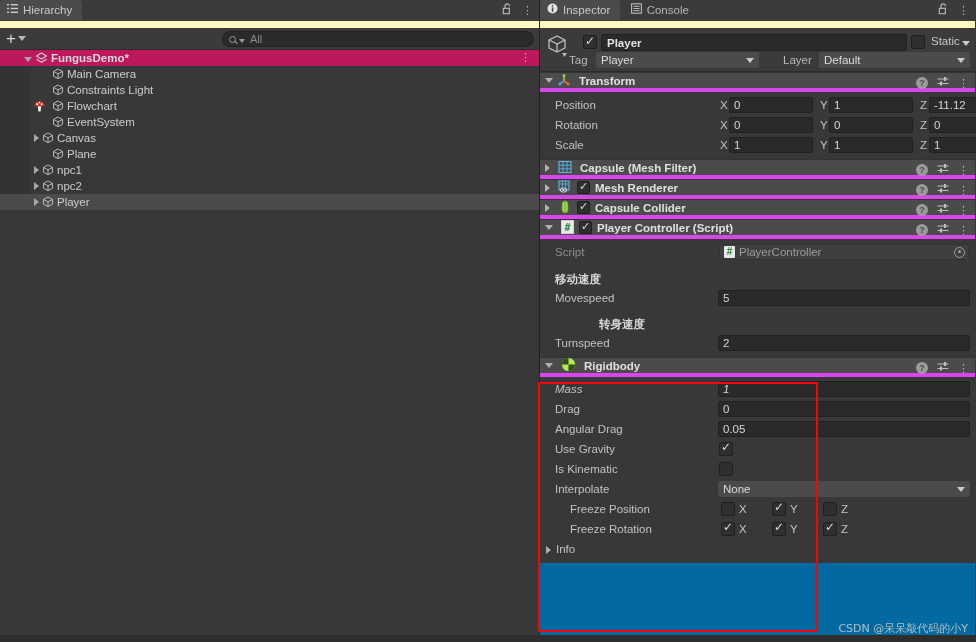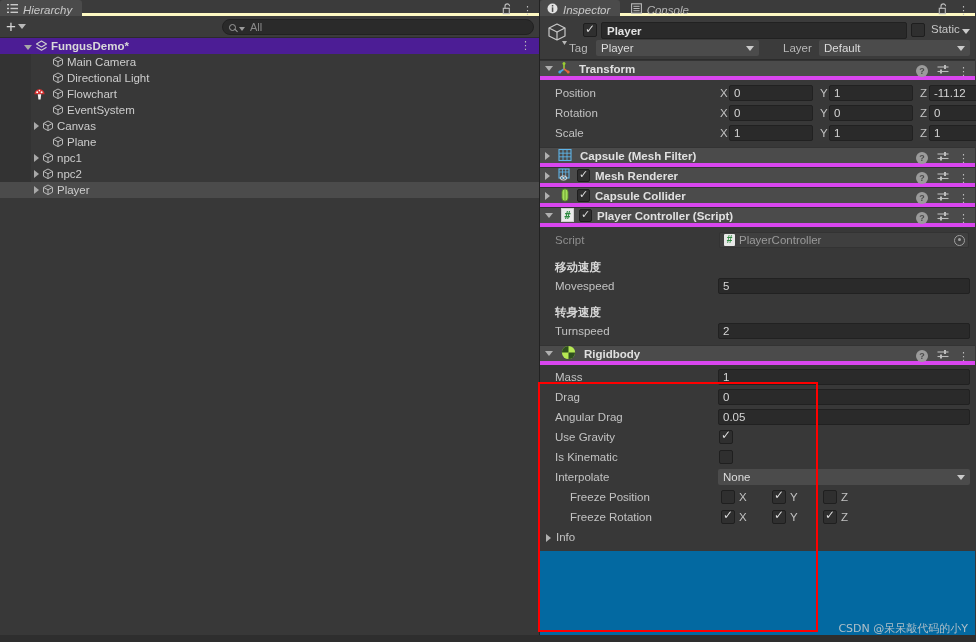--- a/index.html
+++ b/index.html
@@ -13,23 +13,22 @@
   }
   #root { position: relative; width: 976px; height: 642px; }
 
   
   #hierarchy {
     position: absolute; left: 0; top: 0; width: 540px; height: 642px;
     background: #383838;
     border-right: 1px solid #222;
   }
   .tabbar {
-    position: relative; height: 16px; background: #3b3b3b;
-    border-bottom: 3px solid #fef9c3;
-    font-style: italic;
+    position: relative; height: 28px; background: #3b3b3b;
+    border-bottom: 7px solid #fef9c3;
   }
   .tab {
     display: inline-flex; align-items: center; gap: 5px;
     height: 20px; padding: 0 10px 0 7px;
     font-size: 11.5px; color: #c9c9c9;
     background: #4b4b4b;
     border-top-left-radius: 3px; border-top-right-radius: 3px;
   }
   .tab.inactive { background: transparent; color: #b5b5b5; }
   .tabbar .right-icons {
@@ -63,21 +62,21 @@
   .search-glass:after {
     content: ""; position: absolute; right: -3px; bottom: -2px;
     width: 4px; height: 1.4px; background: #9a9a9a; transform: rotate(45deg);
   }
   .h-list { position: relative; background: #383838; }
   .gutter { position: absolute; left: 0; top: 0; width: 31px; bottom: 0; background: #333333; }
   .h-row {
     position: relative; height: 16px; display: flex; align-items: center;
     font-size: 11.5px; color: #cdcdcd; white-space: nowrap;
   }
-  .h-row.sel-scene { background: #4c1d95; }
+  .h-row.sel-scene { background: #be185d; }
   .h-row.sel-obj { background: #4b4b4b; }
   .h-row .fold {
     width: 0; height: 0; flex: none;
     border-top: 4px solid transparent; border-bottom: 4px solid transparent;
     border-left: 5px solid #a8a8a8; margin-right: 3px;
   }
   .h-row .fold.open {
     border-left: 4px solid transparent; border-right: 4px solid transparent;
     border-top: 5px solid #a8a8a8; border-bottom: 0; margin-right: 3px;
     position: relative; top: 1px;
@@ -319,21 +318,21 @@
         <div class="h-row">
           <span style="width: 44px; flex: 0 0 auto;"></span>
           <span class="fold none"></span>
           <span class="cube-ico"><svg width="12" height="12" viewBox="0 0 12 12">
               <g fill="none" stroke="#b9b9b9" stroke-width="1" stroke-linejoin="round">
                 <path d="M6 1 L10.5 3.4 L10.5 8.2 L6 10.6 L1.5 8.2 L1.5 3.4 Z"></path>
                 <path d="M1.5 3.4 L6 5.8 L10.5 3.4"></path>
                 <path d="M6 5.8 L6 10.6"></path>
               </g>
             </svg></span>
-          <span class="label">Directional Light</span>
+          <span class="label">Constraints Light</span>
         </div>
         <div class="h-row">
           <span class="mush-ico"><svg width="13" height="13" viewBox="0 0 13 13">
               <path d="M1.5 6.2 C1.5 3 4 1.2 6.5 1.2 C9 1.2 11.5 3 11.5 6.2 Z" fill="#d32f2f"></path>
               <circle cx="4.2" cy="4.2" r="1" fill="#fff"></circle>
               <circle cx="8.6" cy="4.3" r="1" fill="#fff"></circle>
               <circle cx="6.4" cy="2.6" r="0.8" fill="#fff"></circle>
               <path d="M4.8 6.2 L8.2 6.2 L7.6 11.4 L5.4 11.4 Z" fill="#f0f0f0"></path>
             </svg></span>
           <span style="width: 44px; flex: 0 0 auto;"></span>
@@ -642,21 +641,21 @@
           </div>
           <div style="height: 8px;"></div>
           <div class="prop-row" style="height: 18px;">
             <span class="cn-lbl">移动速度</span>
           </div>
           <div class="prop-row">
             <span class="prop-lbl">Movespeed</span>
             <span class="field" style="left:178px;width:252px;">5</span>
           </div>
           <div style="height: 7px;"></div>
-          <div class="prop-row" style="height: 18px;">
+          <div class="prop-row" style="height: 18px; margin-left: 44px;">
             <span class="cn-lbl">转身速度</span>
           </div>
           <div class="prop-row">
             <span class="prop-lbl">Turnspeed</span>
             <span class="field" style="left:178px;width:252px;">2</span>
           </div>
         </div>
         <div class="comp-head" id="rb-head">
           <span class="fold"></span>
           <span class="ico" style="margin-left: 4px;"><svg width="15" height="15" viewBox="0 0 15 15">
@@ -670,21 +669,21 @@
             <span class="ico"><svg width="12" height="12" viewBox="0 0 12 12">
                 <line x1="0.5" y1="3" x2="11.5" y2="3" stroke="#bcbcbc" stroke-width="1.1"></line>
                 <line x1="0.5" y1="7.5" x2="11.5" y2="7.5" stroke="#bcbcbc" stroke-width="1.1"></line>
                 <rect x="7" y="1" width="2" height="4" fill="#bcbcbc"></rect>
                 <rect x="3" y="5.5" width="2" height="4" fill="#bcbcbc"></rect>
               </svg></span>
             <span class="kebab">⋮</span>
           </span>
         </div>
         <div class="comp-body" style="padding-top: 2px;">
-          <div class="prop-row" style="height: 20px;">
+          <div class="prop-row" style="height: 20px; font-style: italic;">
             <span class="prop-lbl">Mass</span>
             <span class="field" style="left:178px;width:252px;">1</span>
           </div>
           <div class="prop-row" style="height: 20px;">
             <span class="prop-lbl">Drag</span>
             <span class="field" style="left:178px;width:252px;">0</span>
           </div>
           <div class="prop-row" style="height: 20px;">
             <span class="prop-lbl">Angular Drag</span>
             <span class="field" style="left:178px;width:252px;">0.05</span>

